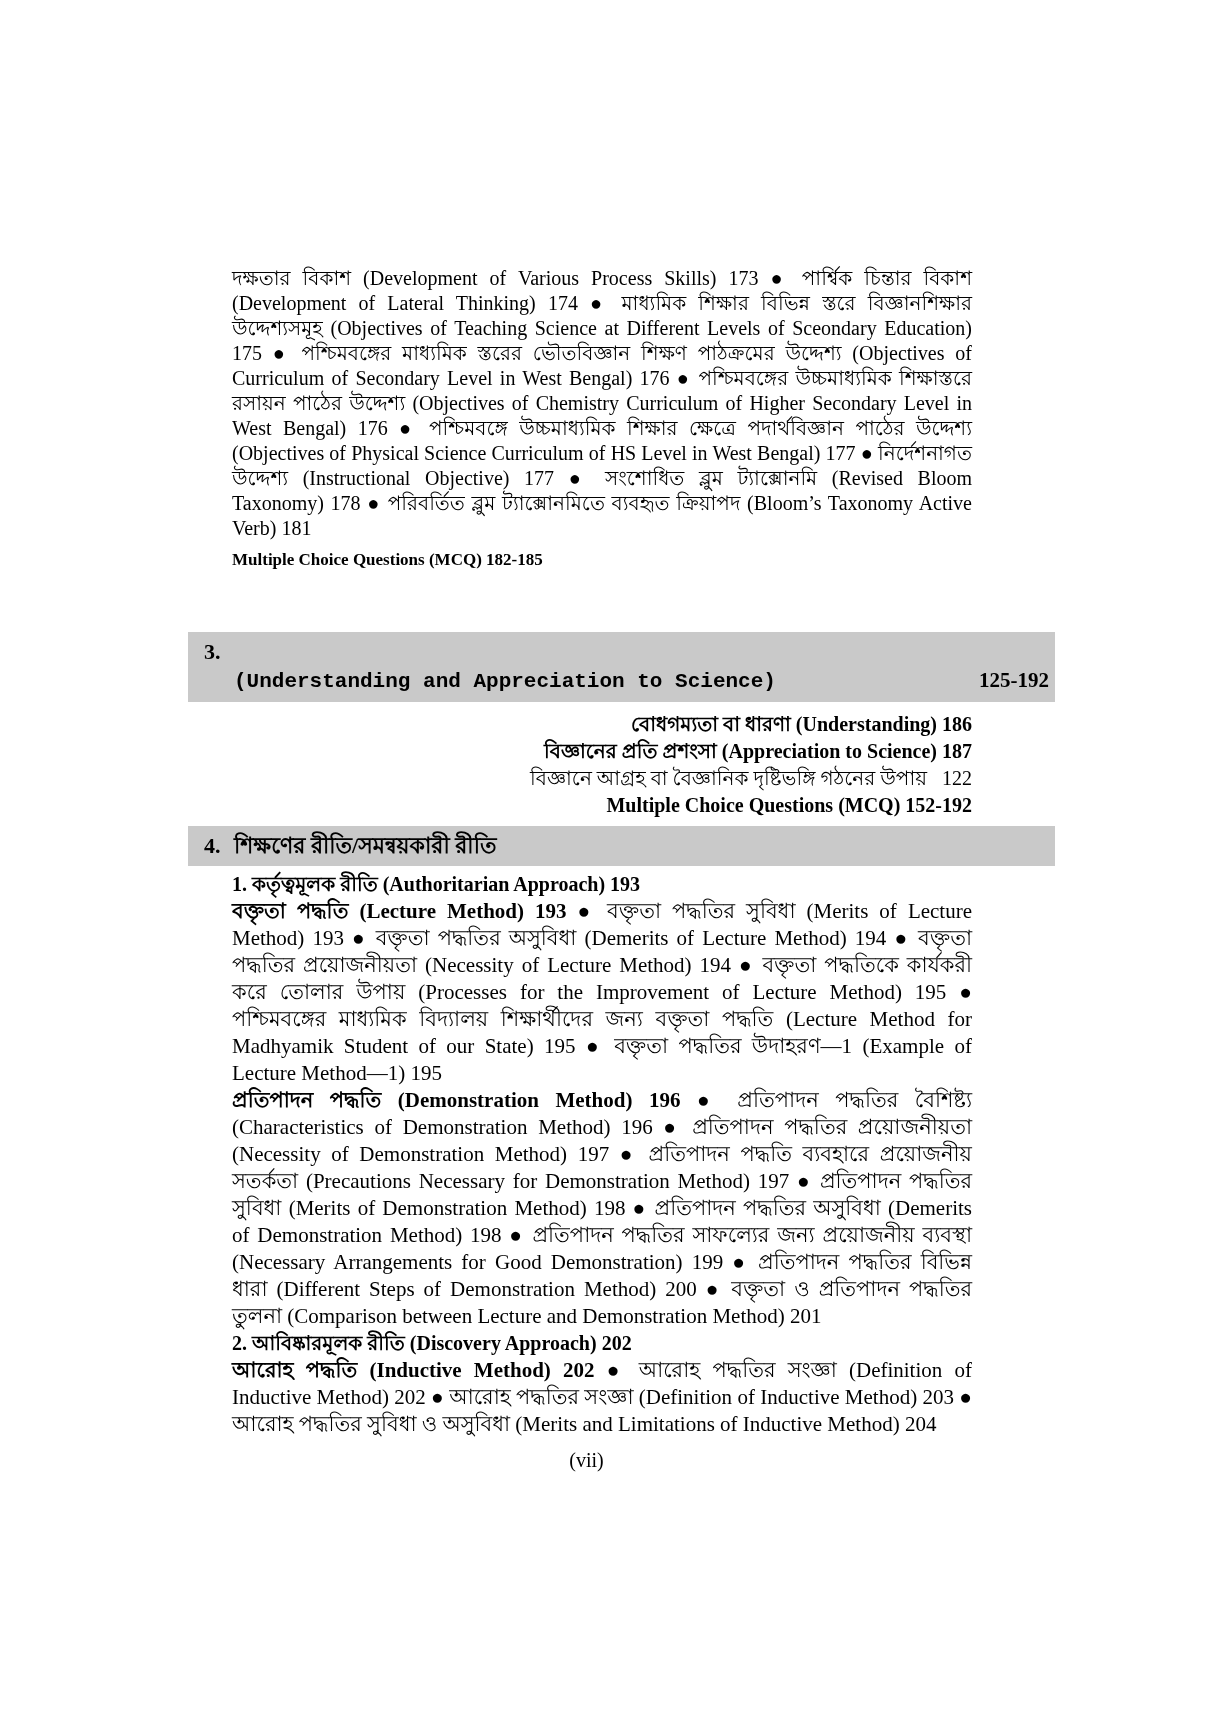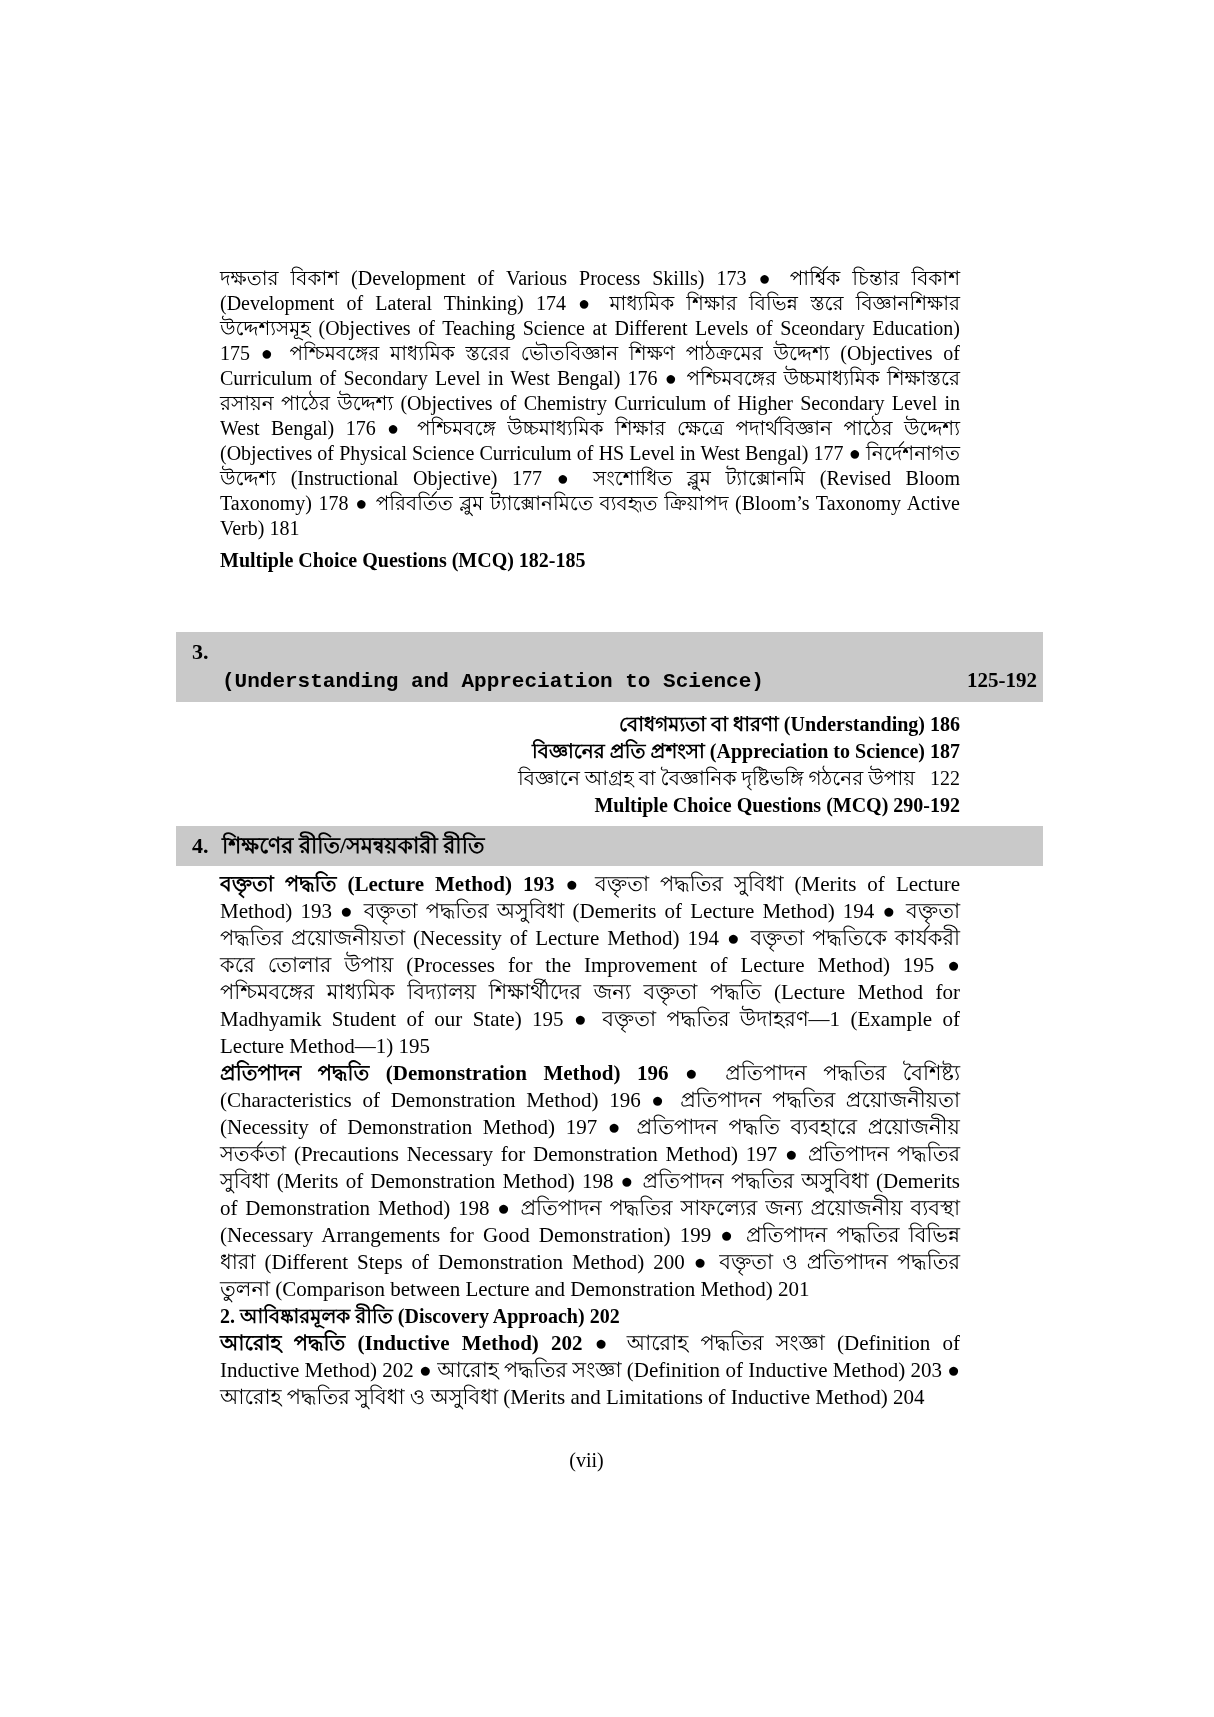--- a/index.html
+++ b/index.html
@@ -2,24 +2,24 @@
 <html><head>
 <meta charset="utf-8">
 <style>
   * { margin:0; padding:0; box-sizing:border-box; }
   html, body { background:#ffffff; }
   body {
     width:1214px; height:1717px; position:relative;
     font-family:"Liberation Serif","DejaVu Serif",serif;
     color:#000; overflow:hidden;
   }
-  .toc-body { position:absolute; left:220px; top:266px; width:740px; }
+  .toc-body { position:absolute; left:232px; top:266px; width:740px; }
 
   .runover { font-size:20px; line-height:25px; text-align:justify; }
-  .mcq-line { font-size:20px; line-height:26px; font-weight:bold; margin-top:6px; }
+  .mcq-line { font-size:17px; line-height:26px; font-weight:bold; margin-top:6px; }
 
   .band {
     background:#c9c9c9;
     width:867px; margin-left:-44px;
     padding:5px 0 6px 16px;
   }
   .band-row1 { display:flex; font-weight:bold; font-size:22px; line-height:29px; }
   .band-num { width:30px; flex:0 0 30px; }
   .band-row2 {
     display:flex; justify-content:space-between; align-items:baseline;
@@ -60,31 +60,32 @@
       <div class="band-row2">
         <span class="ws">(Understanding and Appreciation to Science)</span>
         <span>125-192</span>
       </div>
     </div>
 
     <div class="items3">
       <p class="bold">বোধগম্যতা বা ধারণা (Understanding) 186</p>
       <p class="bold">বিজ্ঞানের প্রতি প্রশংসা (Appreciation to Science) 187</p>
       <p>বিজ্ঞানে আগ্রহ বা বৈজ্ঞানিক দৃষ্টিভঙ্গি গঠনের উপায়   122</p>
-      <p class="bold">Multiple Choice Questions (MCQ) 290-192</p>
+      <p class="bold">Multiple Choice Questions (MCQ) 152-192</p>
     </div>
 
     <div class="band band4">
       <div class="band-row1">
         <span class="band-num">4.</span>
         <span>শিক্ষণের রীতি/সমন্বয়কারী রীতি</span>
       </div>
     </div>
 
     <div class="items4">
+      <p class="subheading">1. কর্তৃত্বমূলক রীতি (Authoritarian Approach) 193</p>
       <p class="para"><span class="lead">বক্তৃতা পদ্ধতি (Lecture Method) 193</span><span> ● বক্তৃতা পদ্ধতির সুবিধা (Merits of Lecture Method) 193 ● বক্তৃতা পদ্ধতির অসুবিধা (Demerits of Lecture Method) 194 ● বক্তৃতা পদ্ধতির প্রয়োজনীয়তা (Necessity of Lecture Method) 194 ● বক্তৃতা পদ্ধতিকে কার্যকরী করে তোলার উপায় (Processes for the Improvement of Lecture Method) 195 ● পশ্চিমবঙ্গের মাধ্যমিক বিদ্যালয় শিক্ষার্থীদের জন্য বক্তৃতা পদ্ধতি (Lecture Method for Madhyamik Student of our State) 195 ● বক্তৃতা পদ্ধতির উদাহরণ—1 (Example of Lecture Method—1) 195</span></p>
       <p class="para"><span class="lead">প্রতিপাদন পদ্ধতি (Demonstration Method) 196</span><span> ● প্রতিপাদন পদ্ধতির বৈশিষ্ট্য (Characteristics of Demonstration Method) 196 ● প্রতিপাদন পদ্ধতির প্রয়োজনীয়তা (Necessity of Demonstration Method) 197 ● প্রতিপাদন পদ্ধতি ব্যবহারে প্রয়োজনীয় সতর্কতা (Precautions Necessary for Demonstration Method) 197 ● প্রতিপাদন পদ্ধতির সুবিধা (Merits of Demonstration Method) 198 ● প্রতিপাদন পদ্ধতির অসুবিধা (Demerits of Demonstration Method) 198 ● প্রতিপাদন পদ্ধতির সাফল্যের জন্য প্রয়োজনীয় ব্যবস্থা (Necessary Arrangements for Good Demonstration) 199 ● প্রতিপাদন পদ্ধতির বিভিন্ন ধারা (Different Steps of Demonstration Method) 200 ● বক্তৃতা ও প্রতিপাদন পদ্ধতির তুলনা (Comparison between Lecture and Demonstration Method) 201</span></p>
       <p class="subheading">2. আবিষ্কারমূলক রীতি (Discovery Approach) 202</p>
       <p class="para"><span class="lead">আরোহ পদ্ধতি (Inductive Method) 202</span><span> ●  আরোহ পদ্ধতির সংজ্ঞা (Definition of Inductive Method) 202 ● আরোহ পদ্ধতির সংজ্ঞা (Definition of Inductive Method) 203 ● আরোহ পদ্ধতির সুবিধা ও অসুবিধা (Merits and Limitations of Inductive Method) 204</span></p>
     </div>
 
   </div>
 
   <div class="folio">(vii)</div>
 </div>

